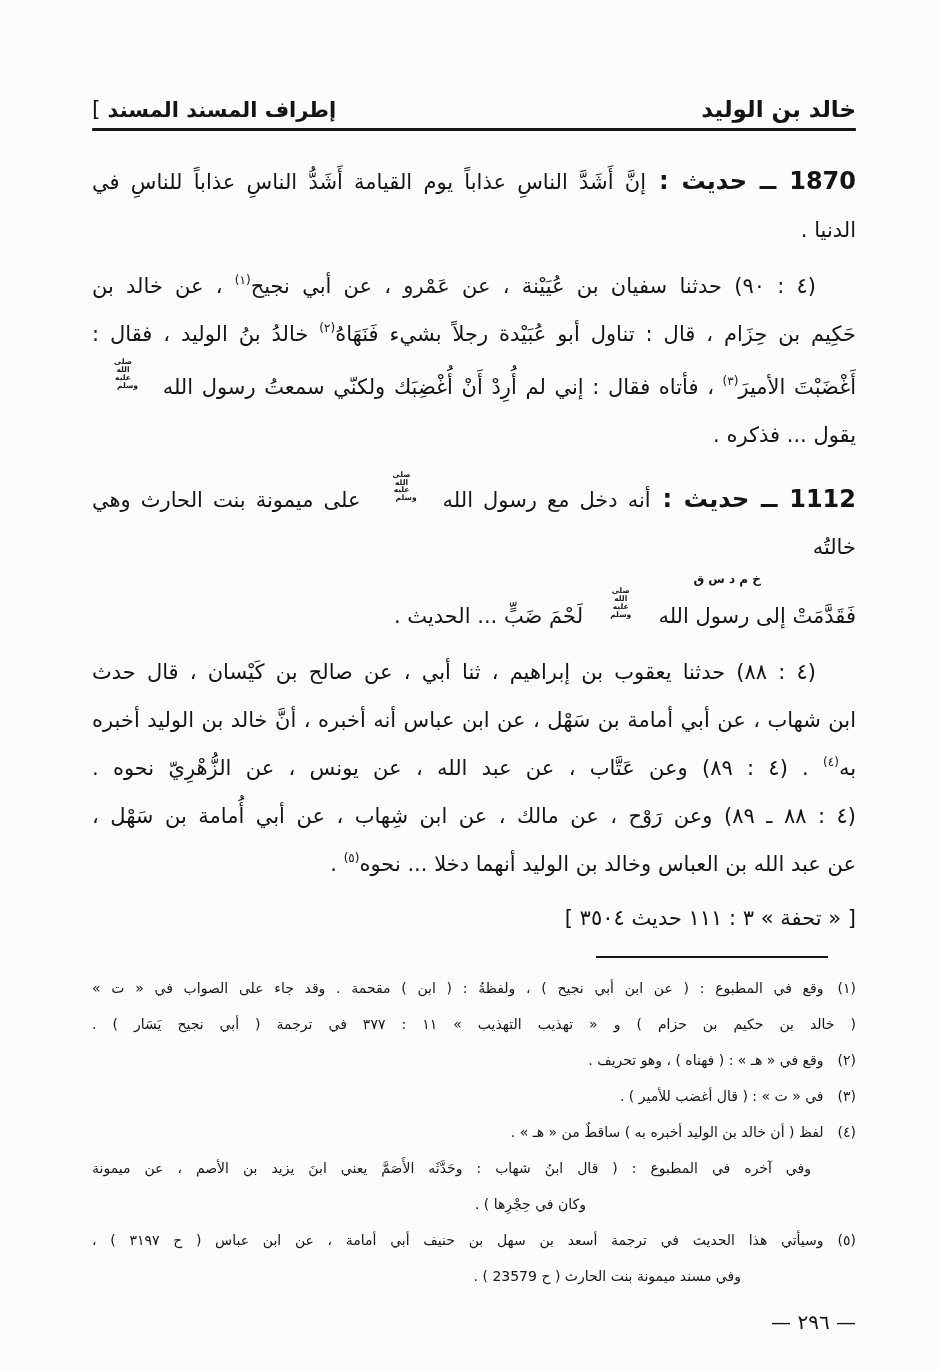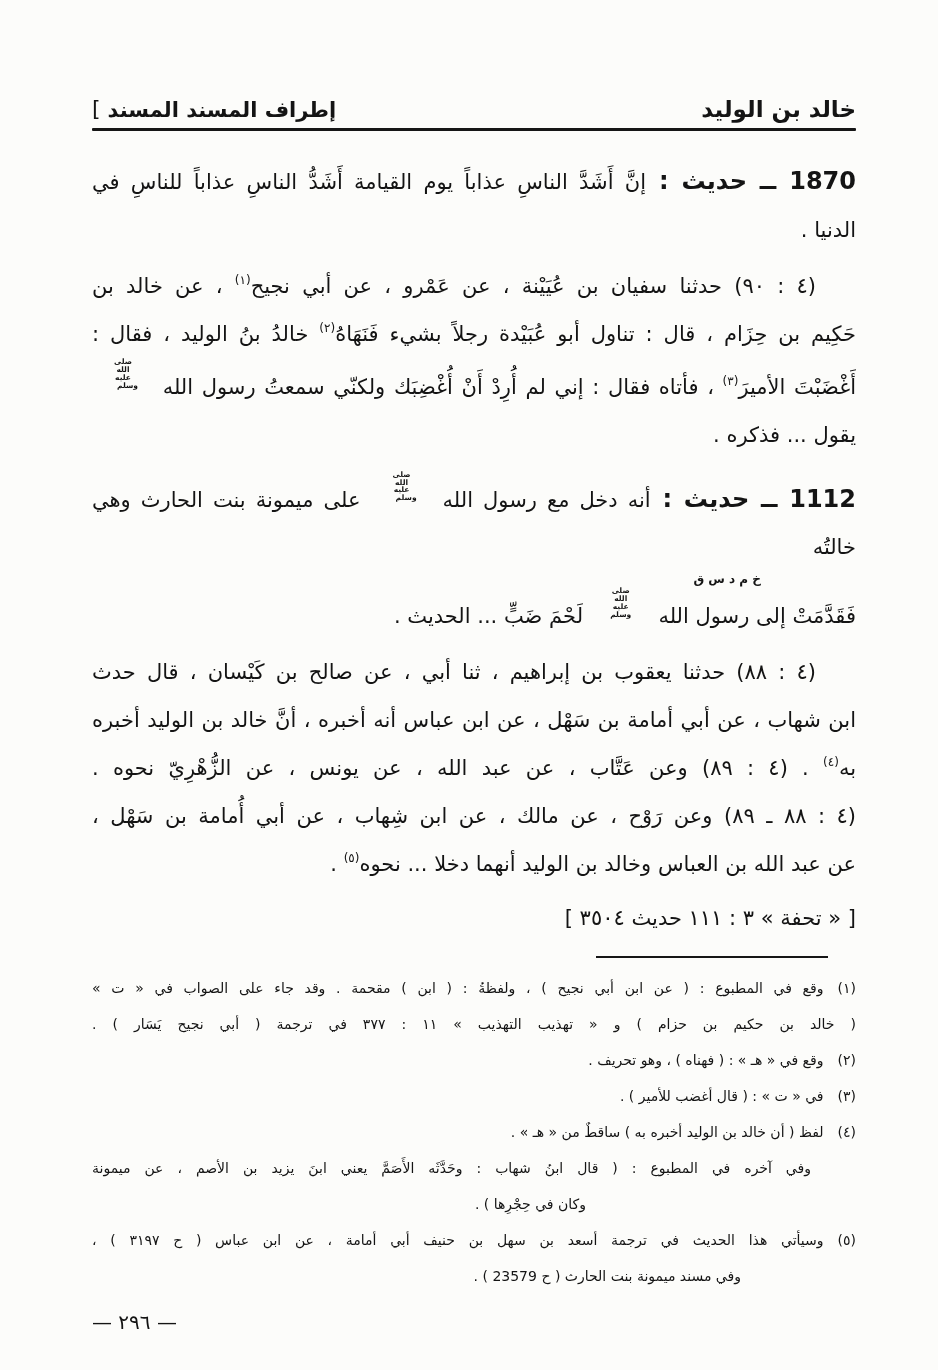--- a/index.html
+++ b/index.html
@@ -94,21 +94,21 @@
     font-size:14px;
     line-height:36px;
     text-align:justify;
   }
   .fline.j{text-align-last:justify;}
   .fline.r{text-align:right;text-align-last:auto;}
   .fmark{margin-left:14px;}
   
   .page-number{
     margin-top:16px;
-    text-align:left;
+    text-align:right;
     font-size:20px;
     letter-spacing:1px;
   }
 </style>
 </head>
 <body>
 
 <div class="page">
 
   <div class="header">

